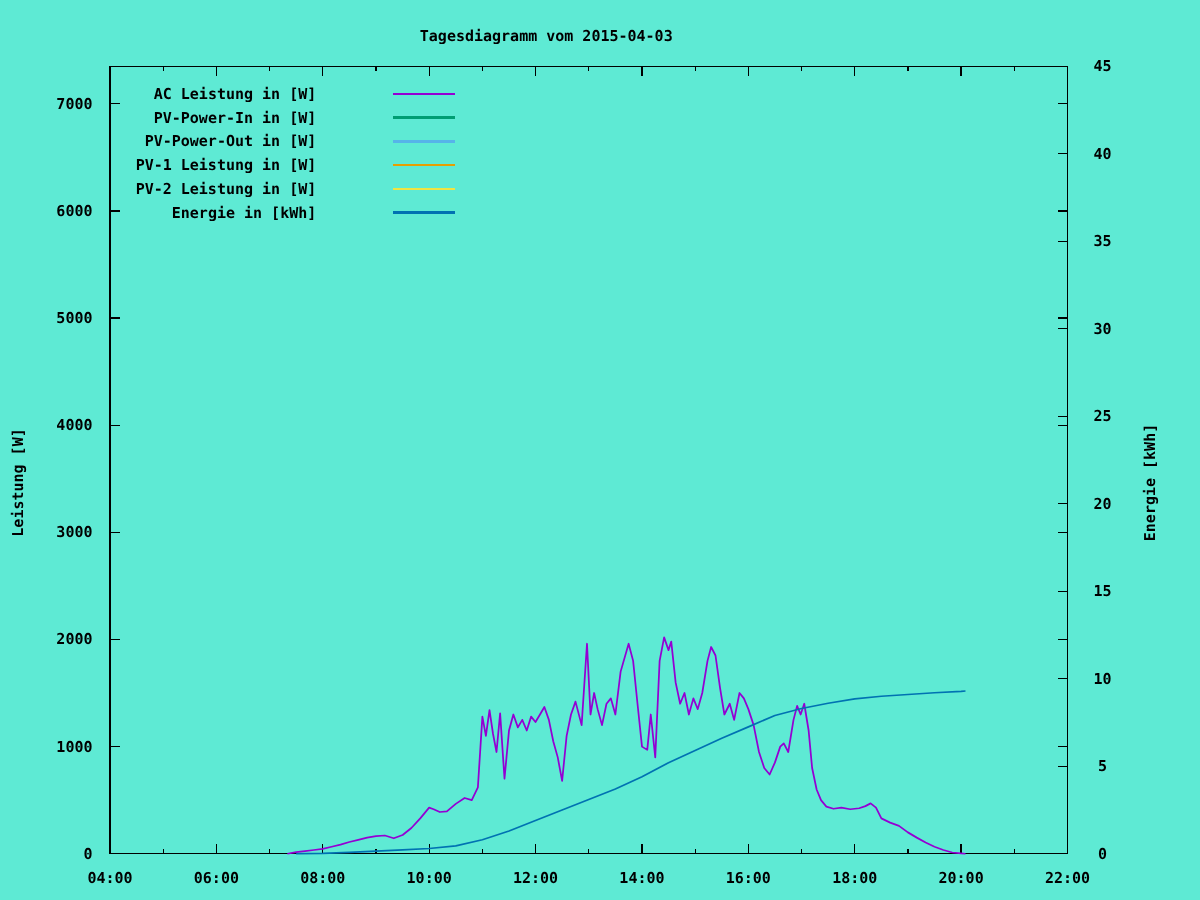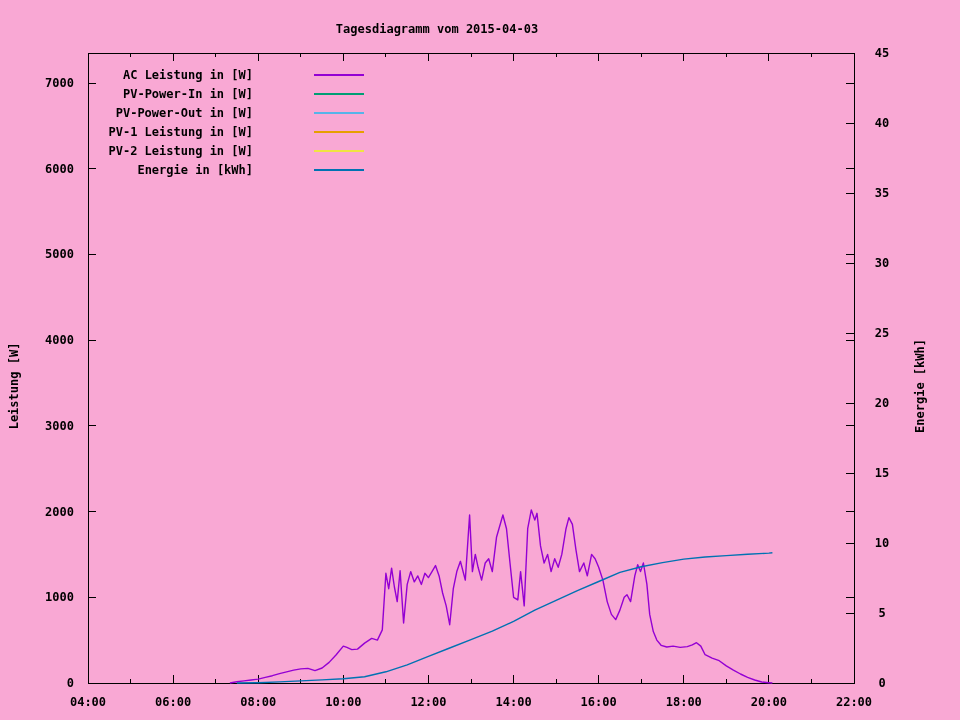--- a/index.html
+++ b/index.html
@@ -1,16 +1,16 @@
 <!DOCTYPE html>
 <html><head>
 <meta charset="utf-8">
 <style>
   html,body{margin:0;padding:0;background:#ffffff;}
-  #canvas{position:relative;width:960px;height:720px;background:#f9a8d4;overflow:hidden;}
+  #canvas{position:relative;width:960px;height:720px;background:#5eead4;overflow:hidden;}
   svg text{font-family:"DejaVu Sans Mono","Liberation Mono",monospace;font-weight:bold;font-size:12px;fill:#000000;}
   .mid{text-anchor:middle;}
   .end{text-anchor:end;}
 </style>
 </head>
 <body>
 
 <div id="canvas">
   <svg id="chart-svg" width="960" height="720" viewBox="0 0 960 720">
     <text class="mid" x="437" y="33">Tagesdiagramm vom 2015-04-03</text>

